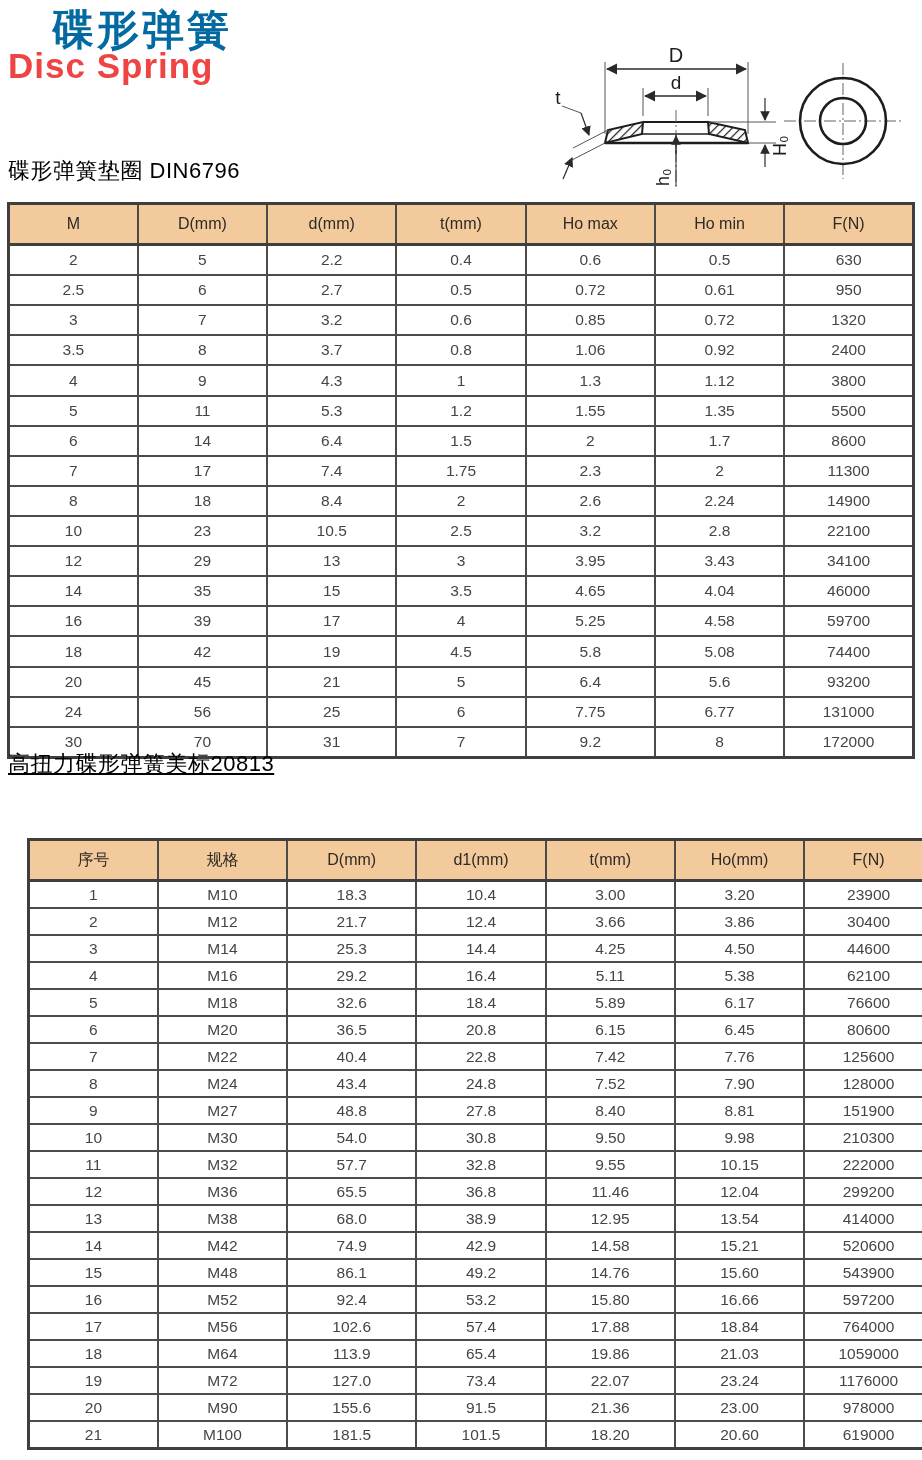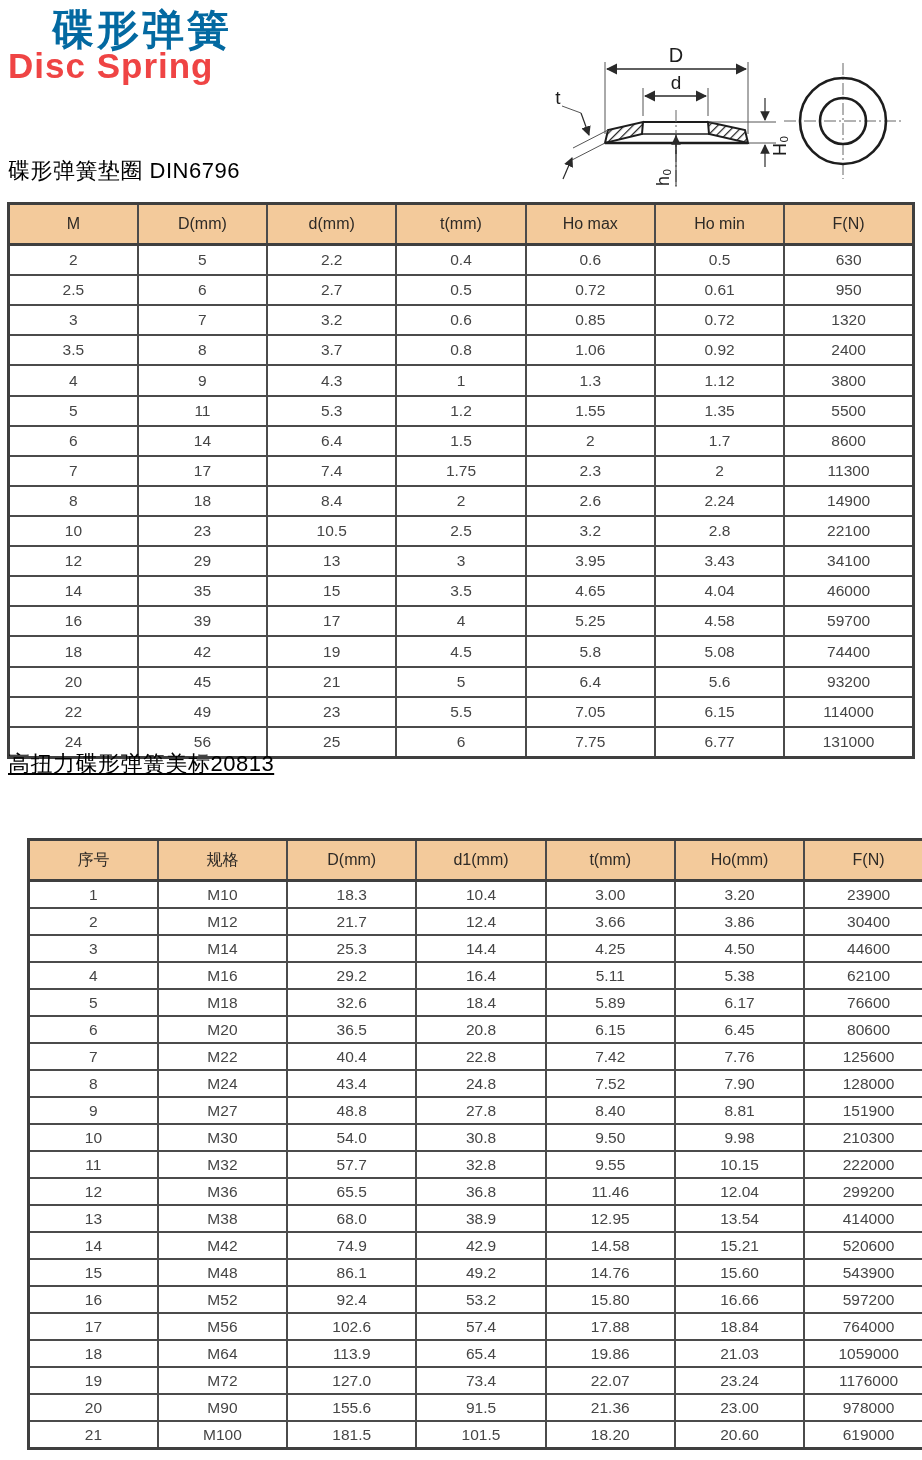--- a/index.html
+++ b/index.html
@@ -243,36 +243,36 @@
       <tr>
         <td>20</td>
         <td>45</td>
         <td>21</td>
         <td>5</td>
         <td>6.4</td>
         <td>5.6</td>
         <td>93200</td>
       </tr>
       <tr>
-        <td>22</td>
-        <td>49</td>
-        <td>23</td>
-        <td>5.5</td>
-        <td>7.05</td>
-        <td>6.15</td>
-        <td>114000</td>
-      </tr>
-      <tr>
         <td>24</td>
         <td>56</td>
         <td>25</td>
         <td>6</td>
         <td>7.75</td>
         <td>6.77</td>
         <td>131000</td>
+      </tr>
+      <tr>
+        <td>30</td>
+        <td>70</td>
+        <td>31</td>
+        <td>7</td>
+        <td>9.2</td>
+        <td>8</td>
+        <td>172000</td>
       </tr>
     </tbody>
 </table>
 
 <div class="sec-heading" id="sec2-heading">高扭力碟形弹簧美标20813</div>
 
 <table class="spec" id="table2">
   <thead>
     <tr>
         <th>序号</th>

